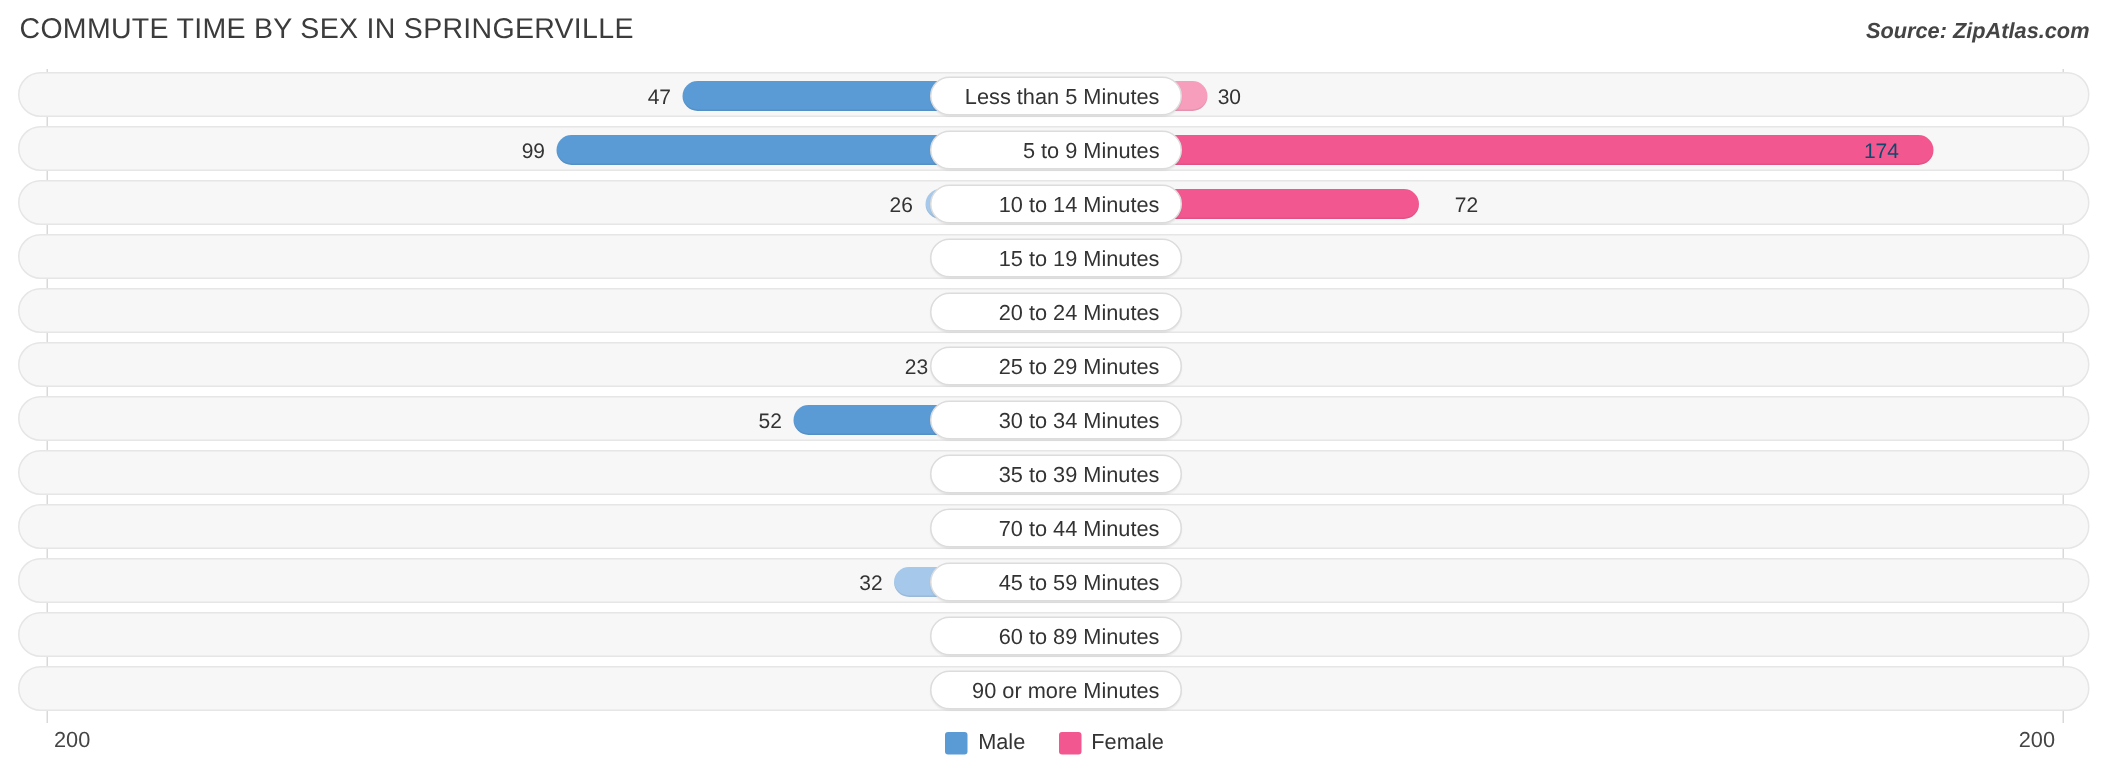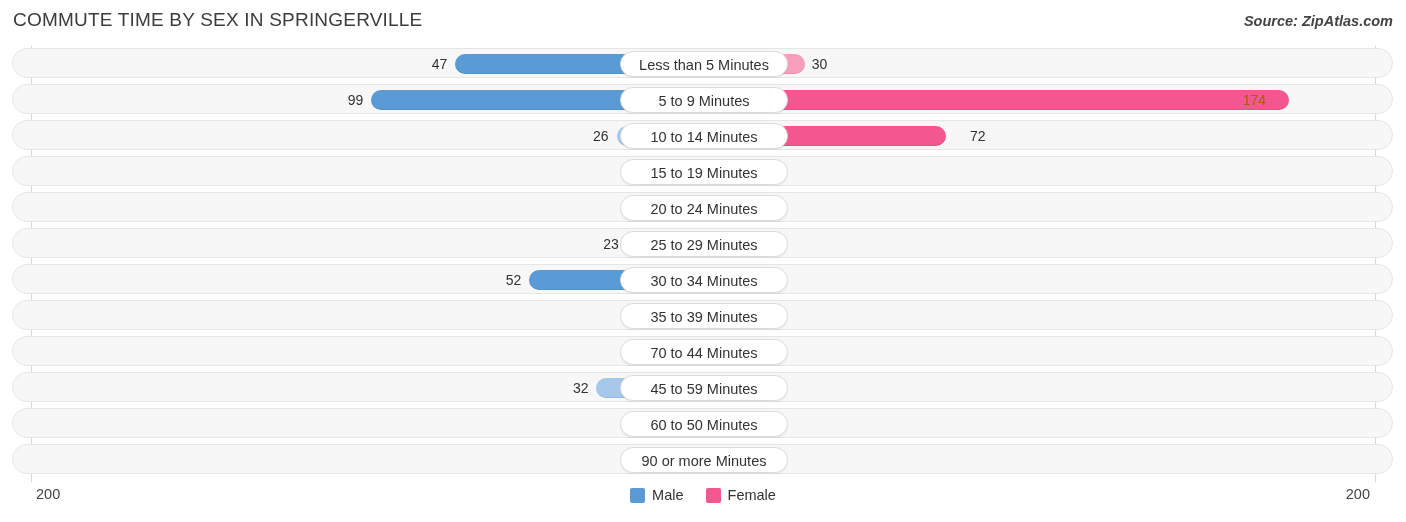--- a/index.html
+++ b/index.html
@@ -50,29 +50,29 @@
   }
   .bar-male{  box-shadow:inset 0 -1px 0 rgba(0,0,0,.07); }
   .bar-female{box-shadow:inset 0 -1px 0 rgba(0,0,0,.07); }
 
   .val{
     position:absolute;top:6px;height:18px;line-height:18px;
     font-size:14px;color:#333;white-space:nowrap;
   }
   .val-male{text-align:right;}
   .val-female{text-align:left;}
-  .val-inside{color:#a16207;}
+  .val-inside{color:#0c4a6e;}
 
   .center-pill{
     position:absolute;top:2px;height:26px;line-height:26px;
     background:#ffffff;
     border:1px solid #dcdcdc;
     border-radius:13px;
     font-size:14.5px;color:#333;
-    text-align:center;white-space:nowrap;
+    text-align:right;white-space:nowrap;
     padding:0 14px;
     box-sizing:border-box;
     box-shadow:0 1px 1px rgba(0,0,0,.06);
   }
 
   
   #footer{position:absolute;left:0;top:482px;width:1406px;height:40px;text-align:right;}
   .tick{
     position:absolute;top:4px;font-size:14.5px;color:#444;white-space:nowrap;
   }
@@ -163,21 +163,21 @@
       <div class="val val-male" style="right: 803.52px;">32</div>
       <div class="bar bar-female" style="left: 691px; width: 58px; background: rgb(247, 158, 189);"></div>
       <div class="val val-female" style="left: 756px;">12</div>
       <div class="center-pill" style="left: 607px; width: 168px;">45 to 59 Minutes</div>
     </div>
     <div class="row" style="top: 362px;">
       <div class="bar bar-male" style="left: 633px; width: 58px; background: rgb(166, 200, 234);"></div>
       <div class="val val-male" style="right: 754px;">0</div>
       <div class="bar bar-female" style="left: 691px; width: 58px; background: rgb(247, 158, 189);"></div>
       <div class="val val-female" style="left: 756px;">0</div>
-      <div class="center-pill" style="left: 607px; width: 168px;">60 to 50 Minutes</div>
+      <div class="center-pill" style="left: 607px; width: 168px;">60 to 89 Minutes</div>
     </div>
     <div class="row" style="top: 398px;">
       <div class="bar bar-male" style="left: 633px; width: 58px; background: rgb(166, 200, 234);"></div>
       <div class="val val-male" style="right: 754px;">1</div>
       <div class="bar bar-female" style="left: 691px; width: 58px; background: rgb(247, 158, 189);"></div>
       <div class="val val-female" style="left: 756px;">0</div>
       <div class="center-pill" style="left: 607px; width: 168px;">90 or more Minutes</div>
     </div>
   </div>
 

